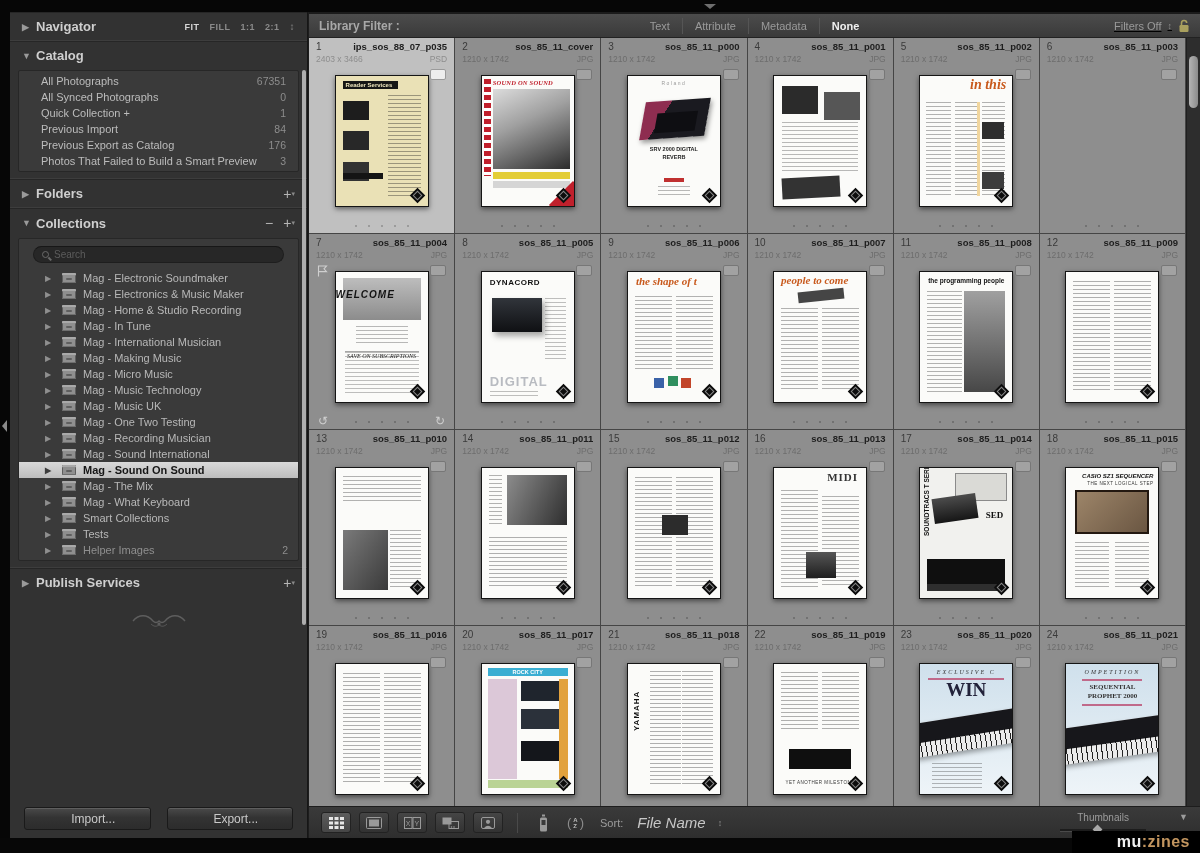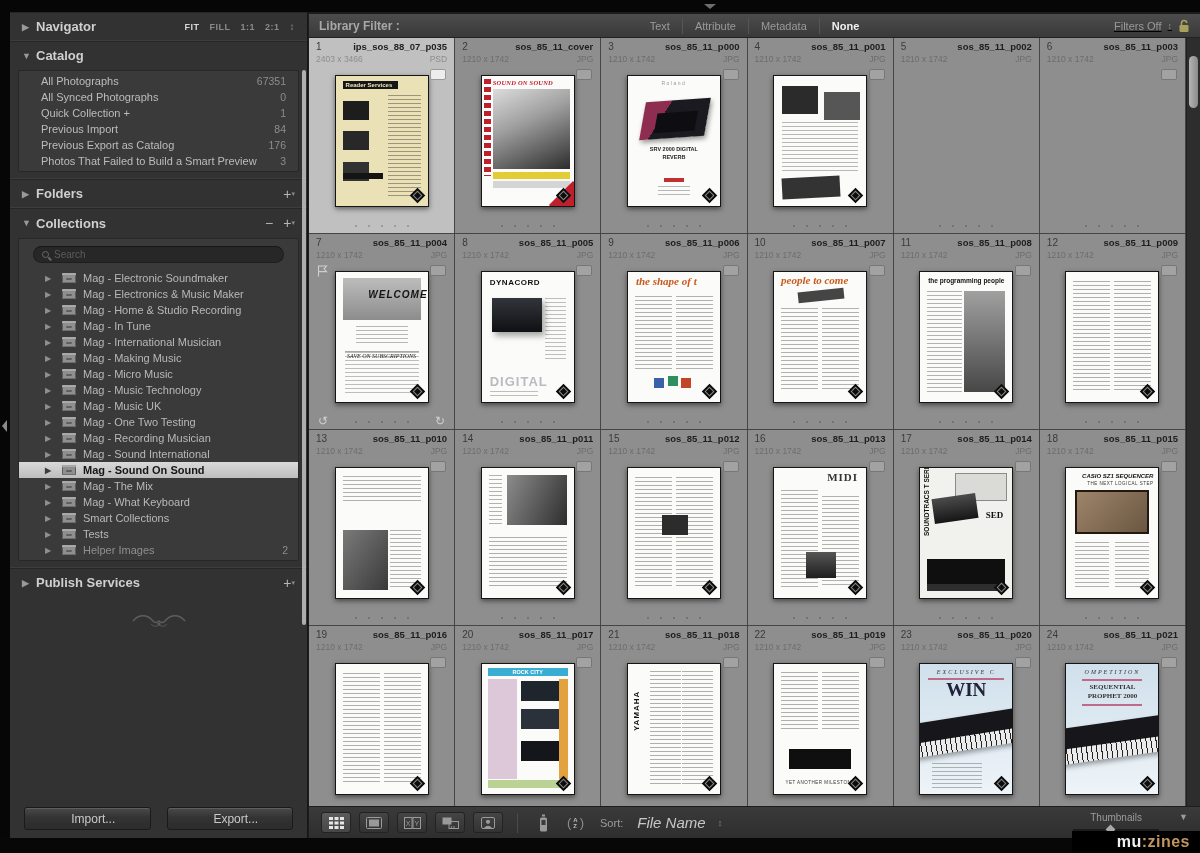--- a/index.html
+++ b/index.html
@@ -147,21 +147,21 @@
   .t-inthis::before { content:""; position:absolute; right:8px; top:46px; width:22px; height:17px;
     background:#2e2e2e; z-index:2; box-shadow:0 50px 0 #3c3c3c; }
 
   .t-issue .t-label { top:1px; left:7px; color:#c8591c; font:italic bold 14px "Liberation Serif",serif; }
   .t-issue .d1 { left:6px; top:26px; width:25px; bottom:10px; opacity:.6; border-right:3px solid #ecbe62; }
   .t-issue .d2 { left:35px; top:26px; width:25px; bottom:10px; opacity:.6; }
   .t-issue .d3 { right:7px; top:26px; width:23px; bottom:10px; opacity:.6; }
   .t-issue::before { content:""; position:absolute; left:10px; bottom:14px; width:48px; height:16px; background:#0e0e0e; z-index:2; }
 
   .t-welcome .d1 { left:7px; top:6px; right:7px; height:42px; background:linear-gradient(#bdbdbd,#8c8c8c); }
-  .t-welcome .t-label { top:17px; left:0; right:0; text-align:right; color:#131313; font-size:10px; font-weight:800;
+  .t-welcome .t-label { top:17px; left:0; right:0; text-align:left; color:#131313; font-size:10px; font-weight:800;
     font-style:italic; letter-spacing:1px; }
   .t-welcome .d2 { left:20px; right:20px; top:54px; height:20px; opacity:.55; }
   .t-welcome .d3 { left:9px; right:9px; top:79px; bottom:8px; border-top:1px solid #555; opacity:.5; }
   .t-welcome .t-sub { top:81px; left:0; right:0; text-align:center; font:italic 6px "Liberation Serif",serif; color:#1d1d1d; }
 
   .t-dynacord .t-label { top:6px; left:8px; color:#101010; font-size:8px; font-weight:800; letter-spacing:.5px; }
   .t-dynacord .d1 { left:10px; top:26px; width:50px; height:34px; background:linear-gradient(#31353b,#0f1013);
     box-shadow:3px 4px 6px rgba(0,0,0,.35); }
   .t-dynacord .d2 { right:8px; top:26px; width:21px; bottom:40px; opacity:.5; }
   .t-dynacord .t-sub { bottom:13px; left:8px; color:#b8bbc1; font-size:13px; font-weight:800; letter-spacing:1px; }
@@ -265,21 +265,21 @@
     border:1px solid #222; display:flex; align-items:center; justify-content:center; cursor:pointer; }
   .vbtn.active { background:linear-gradient(#5c5c5c,#464646); }
   .tb-sep { width:1px; height:20px; background:#242424; border-right:1px solid #4a4a4a; margin:0 6px; }
   .sprayer { margin-left:6px; cursor:pointer; }
   .sorticon { display:flex; align-items:center; color:#9c9c9c; margin-left:10px; cursor:pointer; }
   .sorticon .par { font-size:13px; color:#8c8c8c; }
   .sorticon .az { display:flex; flex-direction:column; font-size:6px; font-weight:bold; line-height:6px; color:#bdbdbd; margin:0 2px; }
   .sortlabel { font-size:11px; color:#9c9c9c; margin-left:8px; }
   .sortvalue { font-size:15px; color:#c7c7c7; margin-left:6px; cursor:pointer;font-style:italic; }
   .updn2 { font-size:9px; color:#8a8a8a; margin-left:4px; }
-  .tb-right { margin-left:auto; display:flex; gap:14px; }
+  .tb-right { margin-left:auto; display:flex; gap:27px; }
   .thumb-size { display:flex; flex-direction:column; align-items:center; gap:3px; }
   .thumb-size .tlabel { font-size:10px; color:#9c9c9c; }
   .slider { position:relative; width:86px; height:8px; cursor:pointer; }
   .slider .track { position:absolute; left:0; right:0; top:3px; height:2px; background:#1c1c1c; box-shadow:0 1px 0 #4a4a4a; }
   .slider .knob { position:absolute; left:34px; top:0; width:7px; height:7px; background:#a8a8a8; transform:rotate(45deg); }
   .tb-chevron { font-size:9px; color:#9c9c9c; cursor:pointer; padding-left:6px; }
 
   svg { display:block; }
 </style>
 </head>
@@ -606,20 +606,29 @@
             </div>
           </div>
           <div class="cell">
             <div class="cell-head">
               <span class="idx">5</span>
               <span class="fname">sos_85_11_p002</span>
             </div>
             <div class="cell-sub">
               <span class="dims">1210 x 1742</span>
               <span class="ext">JPG</span>
+            </div>
+            <div class="thumb-wrap">
+              <span class="cbadge"></span>
+              <div class="thumb t-inthis">
+                <span class="t-label">in this</span>
+                <i class="d1"></i>
+                <i class="d2"></i>
+                <i class="d3"></i>
+              </div>
             </div>
             <div class="dots">
               <i></i>
               <i></i>
               <i></i>
               <i></i>
               <i></i>
             </div>
           </div>
           <div class="cell">

